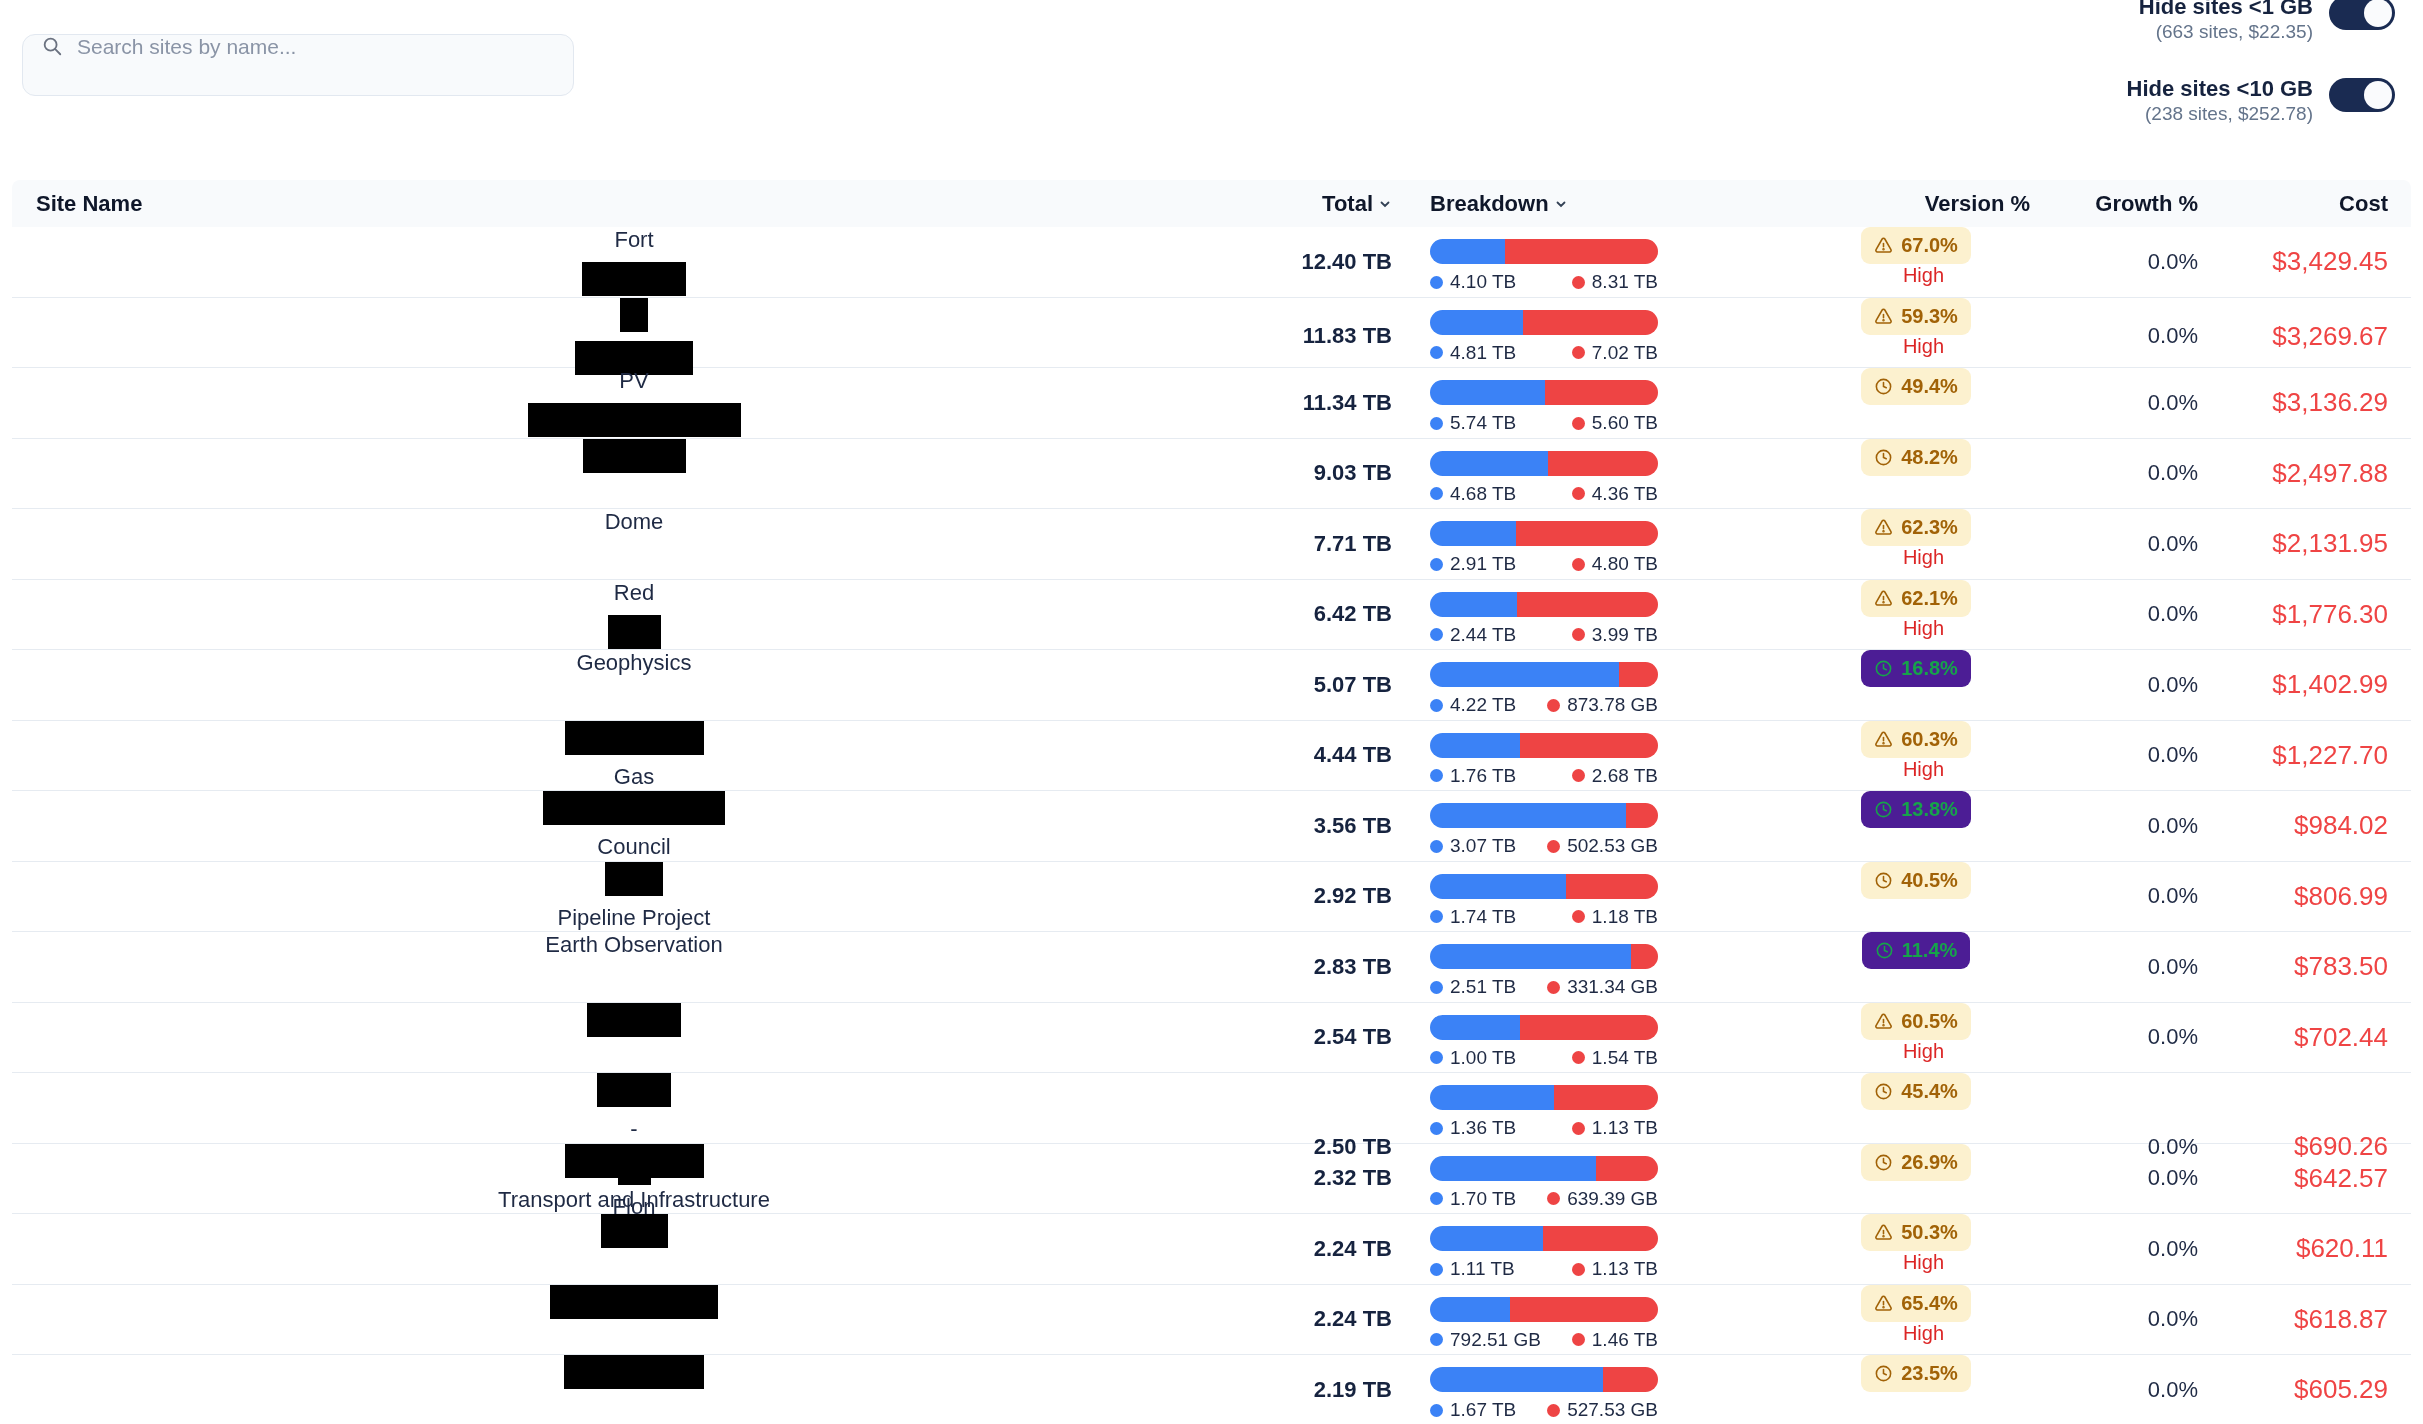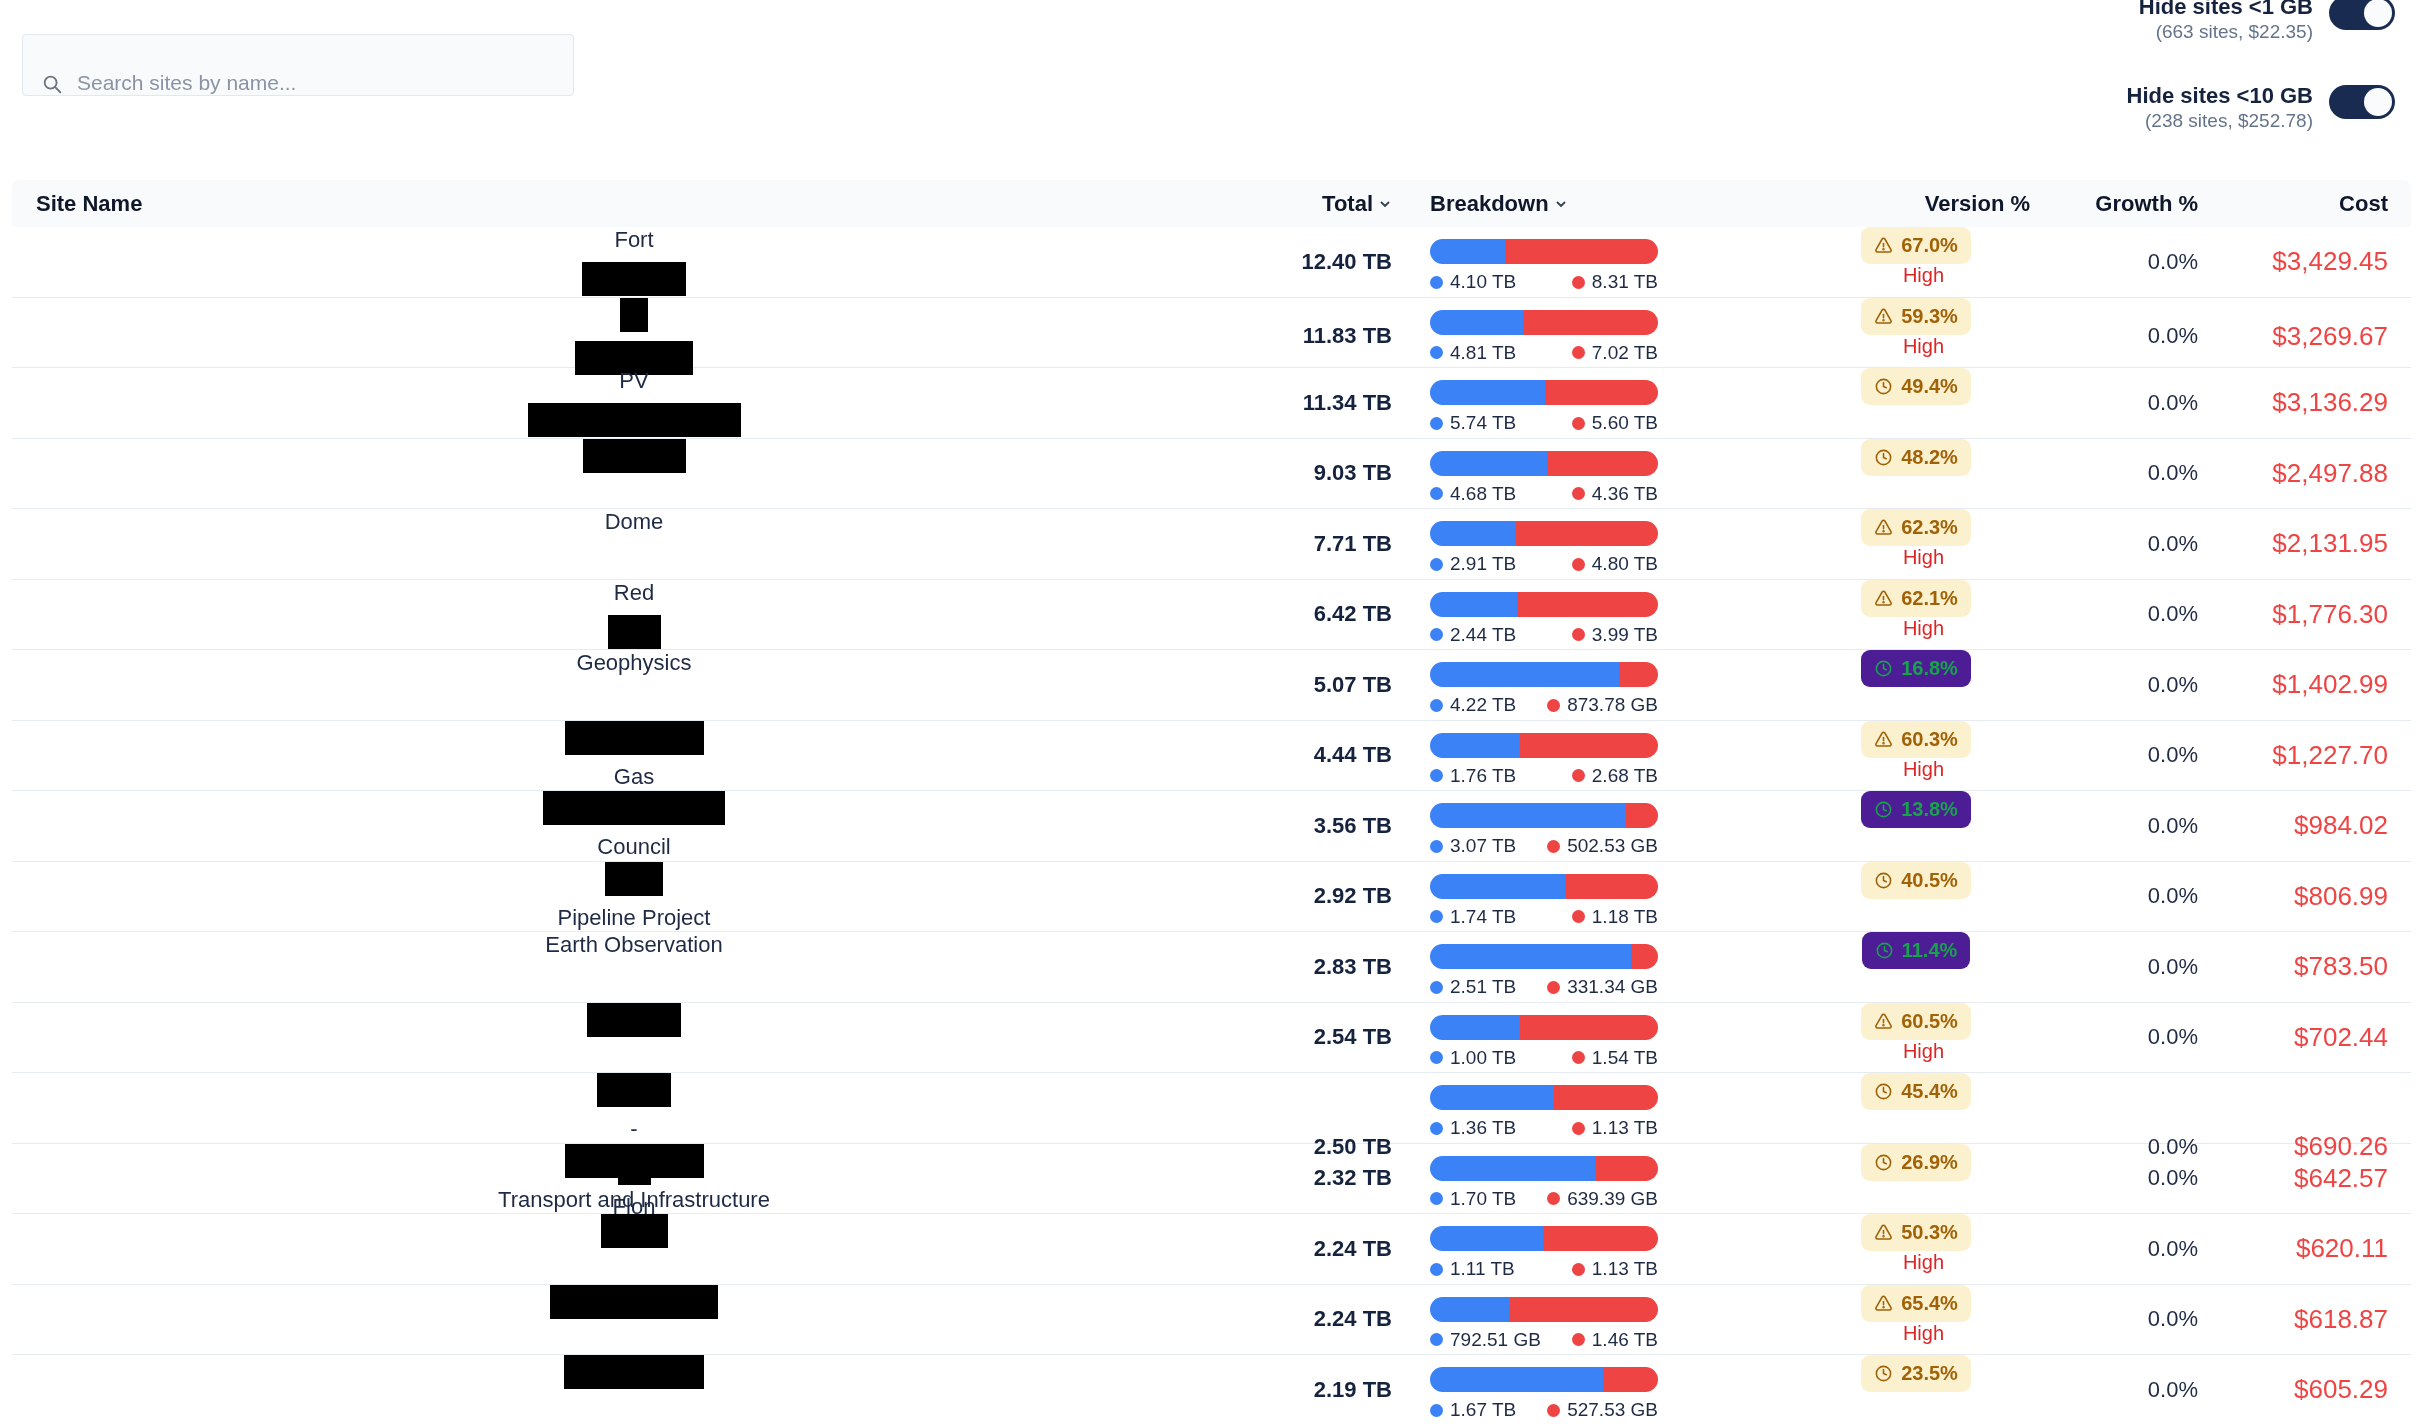--- a/index.html
+++ b/index.html
@@ -2,30 +2,30 @@
 <html><head>
 <meta charset="utf-8">
 <style>
   * { margin:0; padding:0; box-sizing:border-box; }
   html,body { width:2423px; height:1424px; overflow:hidden; background:#ffffff;
     font-family:"Liberation Sans","DejaVu Sans",sans-serif; color:#1f2a44; }
 
   
   .topbar { position:relative; height:180px; }
   .search-box { position:absolute; left:22px; top:34px; width:552px; height:62px;
-    background:#f8fafc; border:1px solid #e2e8f0; border-radius:4px;
-    display:flex; align-items:flex-end; padding:0 18px; gap:14px; }
+    background:#f8fafc; border:1px solid #e2e8f0; border-radius:13px;
+    display:flex; align-items:flex-start; padding:0 18px; gap:14px; }
   .search-box svg { flex:0 0 auto; }
   .search-box input { border:none; outline:none; background:transparent; width:100%;
     font-size:21px; color:#1f2a44; font-family:inherit; }
   .search-box input::placeholder { color:#8a94a6; }
 
   .toggle-group { position:absolute; right:28px; display:flex; align-items:flex-start; gap:16px; }
   .toggle-group.g1 { top:-6px; }
-  .toggle-group.g2 { top:83px; }
+  .toggle-group.g2 { top:76px; }
   .toggle-text { text-align:right; }
   .toggle-label { font-size:22px; font-weight:600; color:#16233f; line-height:26px; }
   .toggle-sub { font-size:19px; color:#64748b; line-height:24px; }
   .toggle { width:66px; height:34px; border-radius:17px; background:#1a2b52; position:relative;
     cursor:pointer; flex:0 0 auto; margin-top:2px; }
   .toggle .knob { position:absolute; top:3px; right:3px; width:28px; height:28px;
     border-radius:50%; background:#fafbfd; }
 
   
   .table { margin:0 12px; }

